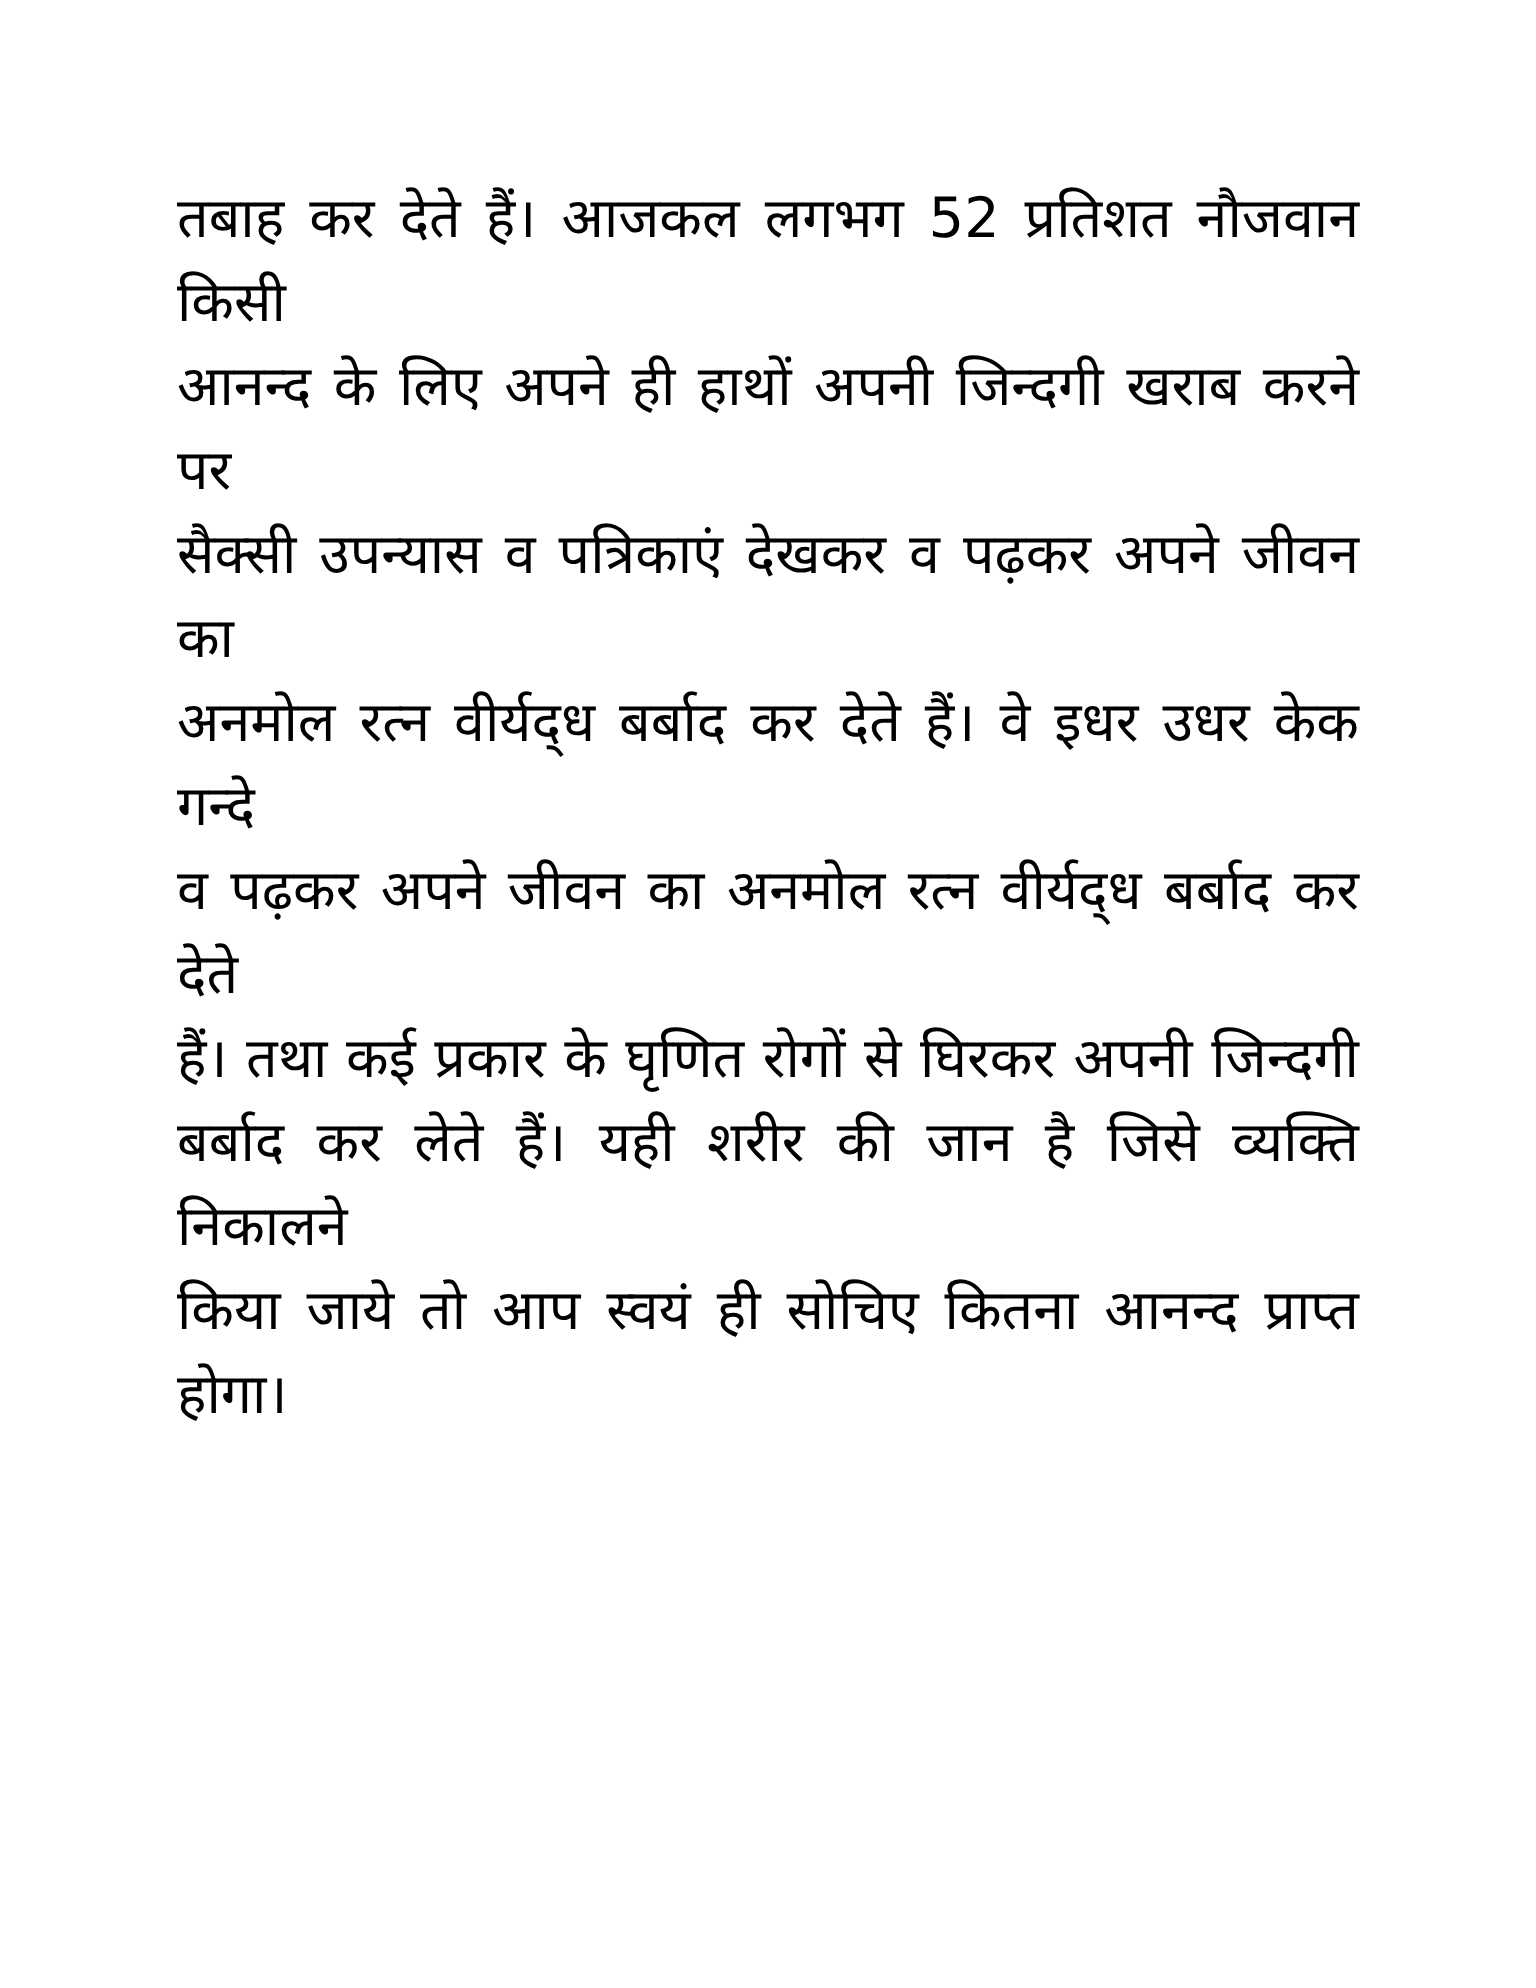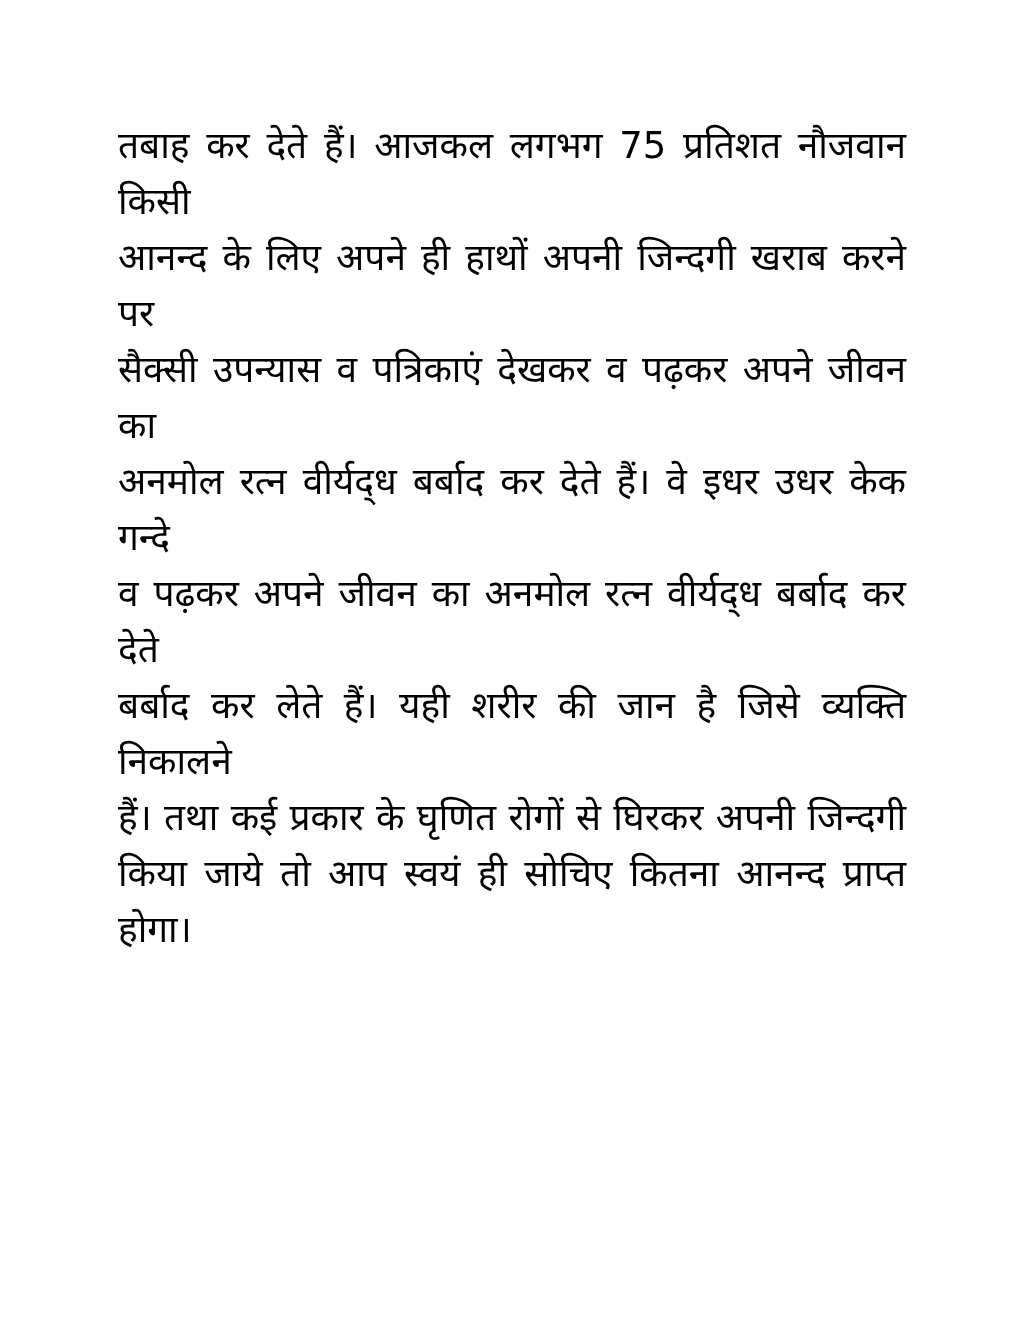--- a/index.html
+++ b/index.html
@@ -34,23 +34,23 @@
   }
   .bold-word {
     font-weight: 700;
   }
 </style>
 </head>
 <body>
 
 <div class="page">
   <div class="text-block">
-    <div class="line">तबाह कर देते हैं। आजकल लगभग 75 प्रतिशत नौजवान किसी</div>
+    <div class="line">तबाह कर देते हैं। आजकल लगभग 52 प्रतिशत नौजवान किसी</div>
     <div class="line">आनन्द के लिए अपने ही हाथों अपनी जिन्दगी खराब करने पर</div>
     <div class="line">सैक्सी उपन्यास व पत्रिकाएं देखकर व पढ़कर अपने जीवन का</div>
     <div class="line">अनमोल रत्न वीर्यद्‌ध बर्बाद कर देते हैं। वे इधर उधर केक गन्दे</div>
     <div class="line">व पढ़कर अपने जीवन का अनमोल रत्न वीर्यद्‌ध बर्बाद कर देते</div>
+    <div class="line">हैं। तथा कई प्रकार के घृणित रोगों से घिरकर अपनी जिन्दगी</div>
     <div class="line">बर्बाद कर लेते हैं। यही शरीर की जान है जिसे व्यक्ति निकालने</div>
-    <div class="line">हैं। तथा कई प्रकार के घृणित रोगों से घिरकर अपनी जिन्दगी</div>
     <div class="line">किया जाये तो आप स्वयं ही सोचिए कितना आनन्द प्राप्त होगा।</div>
 
   </div>
 </div>
 
 </body></html>

